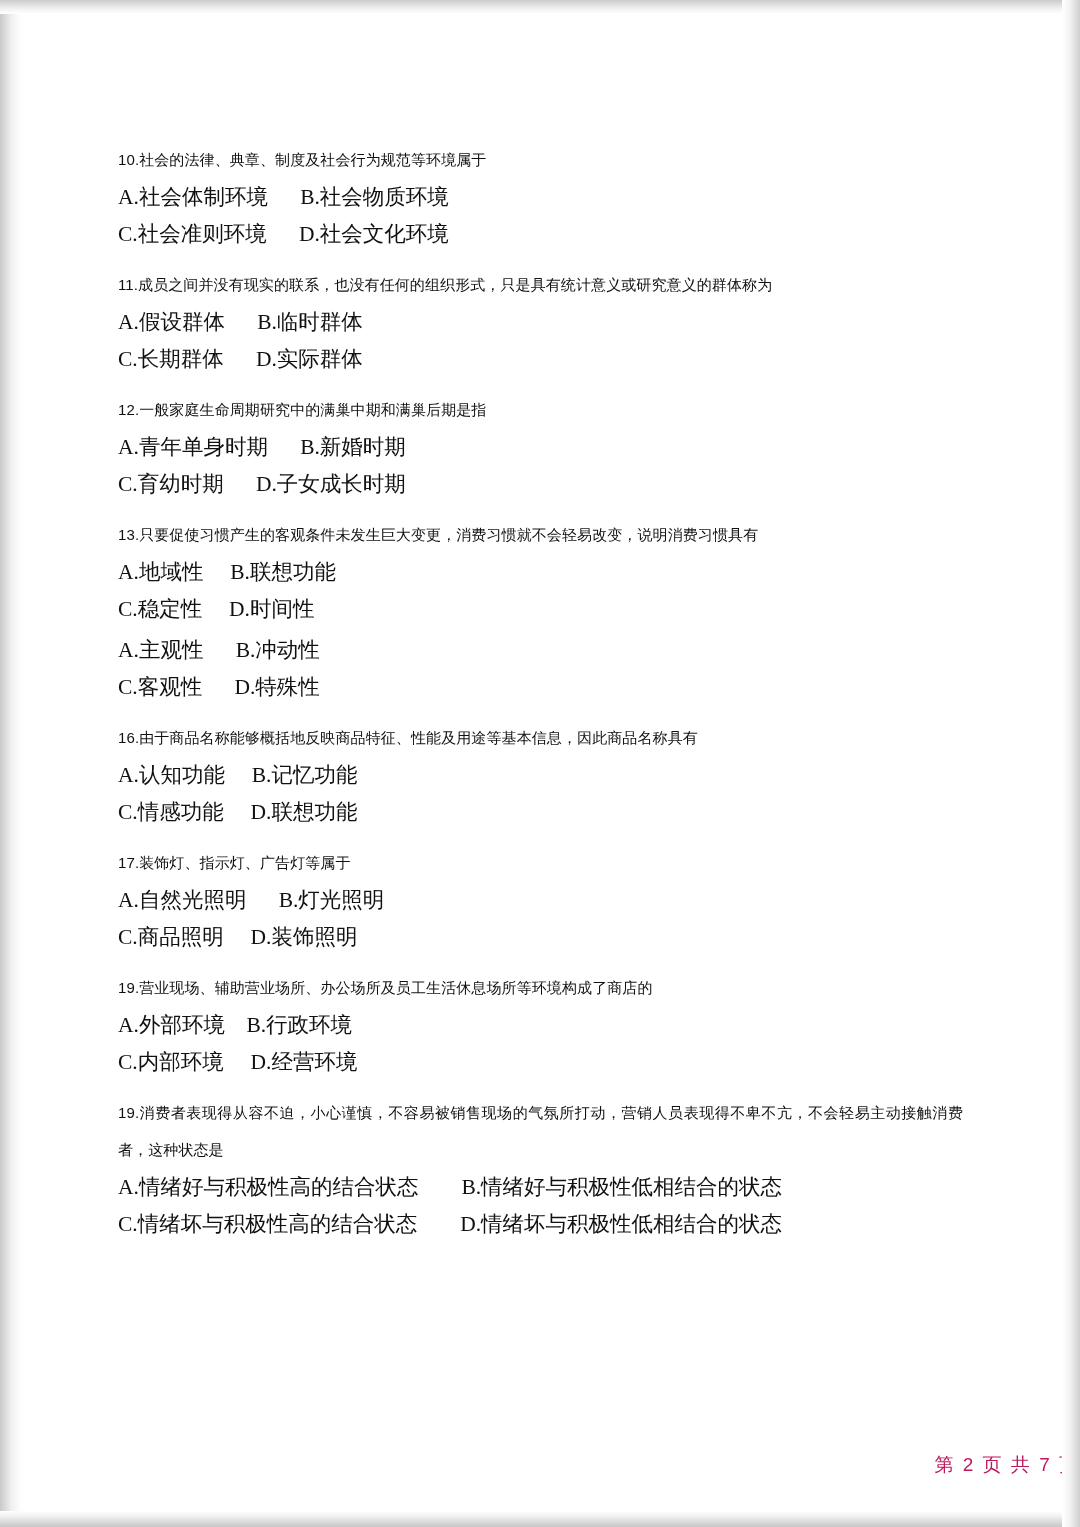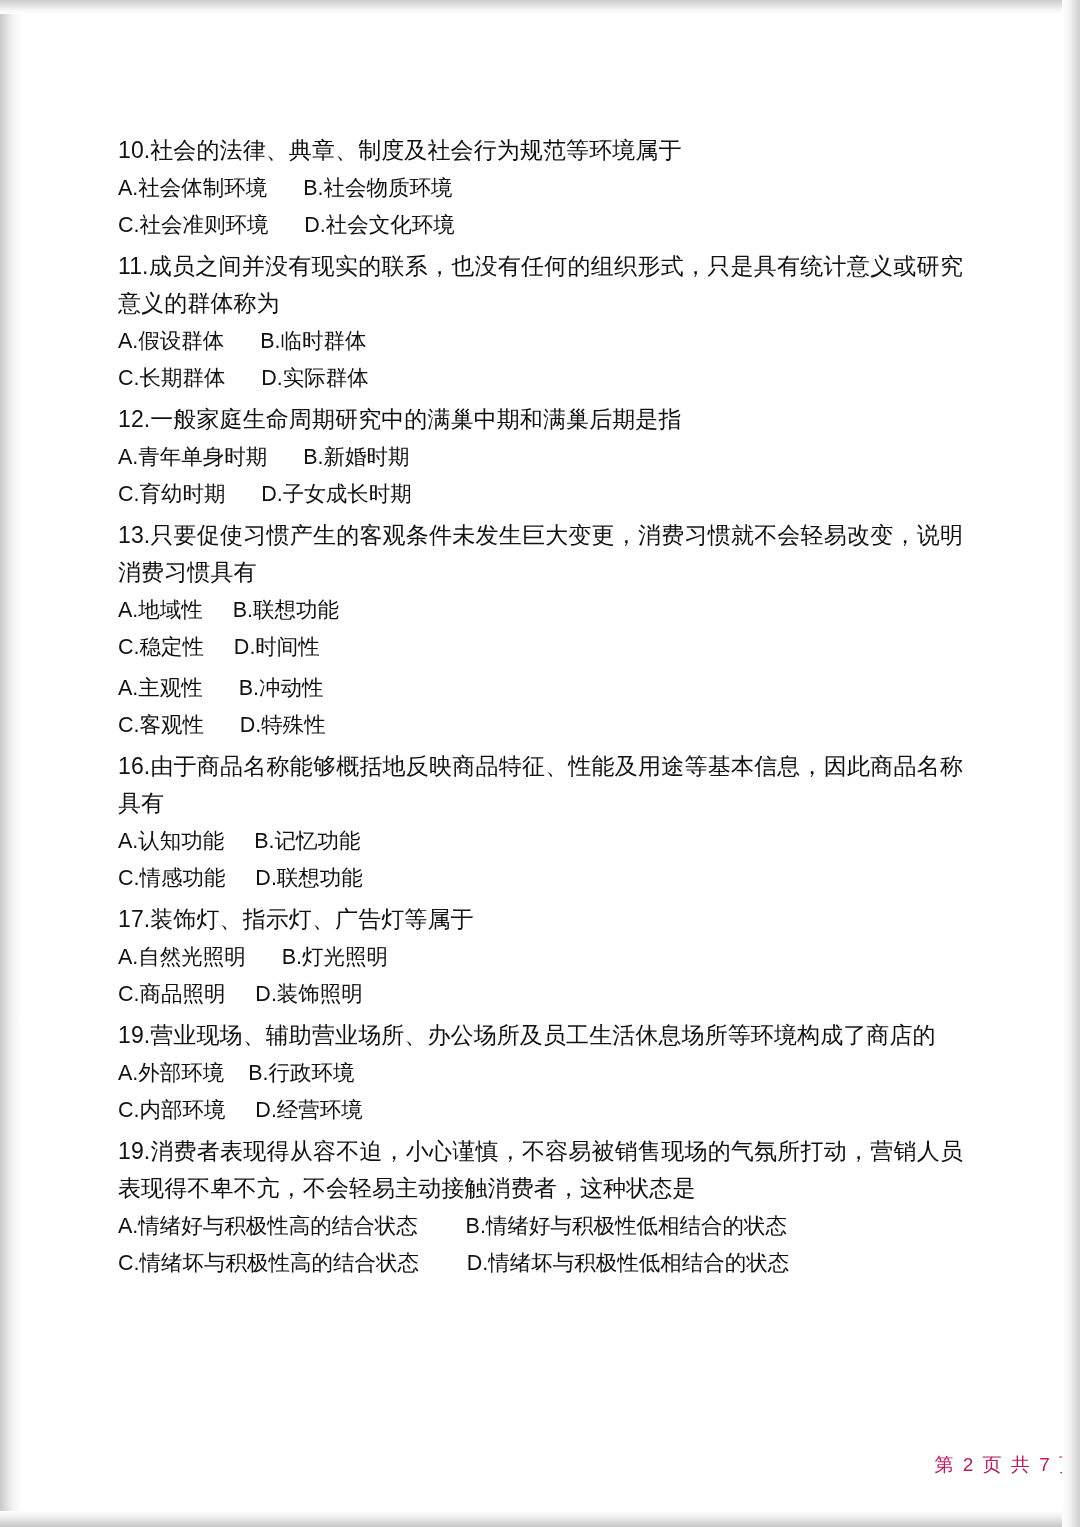--- a/index.html
+++ b/index.html
@@ -51,31 +51,32 @@
     position: absolute;
     left: 118px;
     top: 128px;
     width: 845px;
     color: #111111;
   }
   .q {
     margin-bottom: 4px;
   }
   .stem {
-    font-size: 23px;
+    font-size: 15px;
     line-height: 37px;
     letter-spacing: 0.1px;
     text-align: justify;
-    margin: 4px 0 1px 0;
+    margin: 13px 0 1px 0;
   }
   .opt-row {
     font-size: 21.5px;
     line-height: 37px;
     margin: 0;
     white-space: pre;
+    font-family: Liberation Serif, serif;
   }
   .footer {
     position: absolute;
     left: 0;
     top: 1452px;
     width: 100%;
     text-align: right;
     font-size: 19px;
     letter-spacing: 2px;
     color: #be185d;

